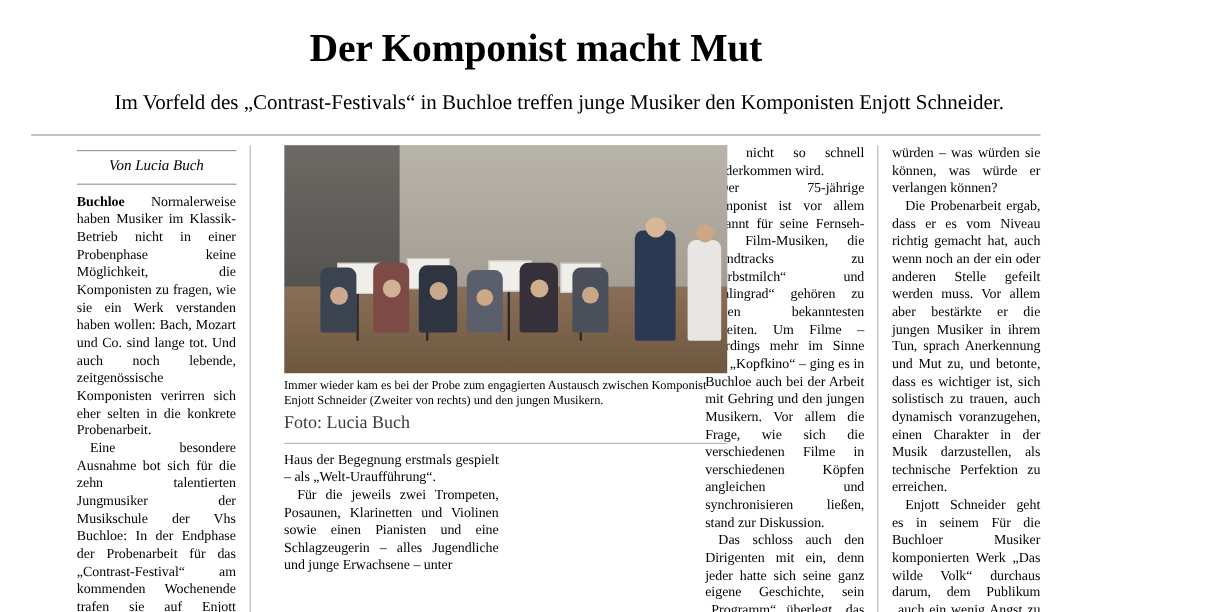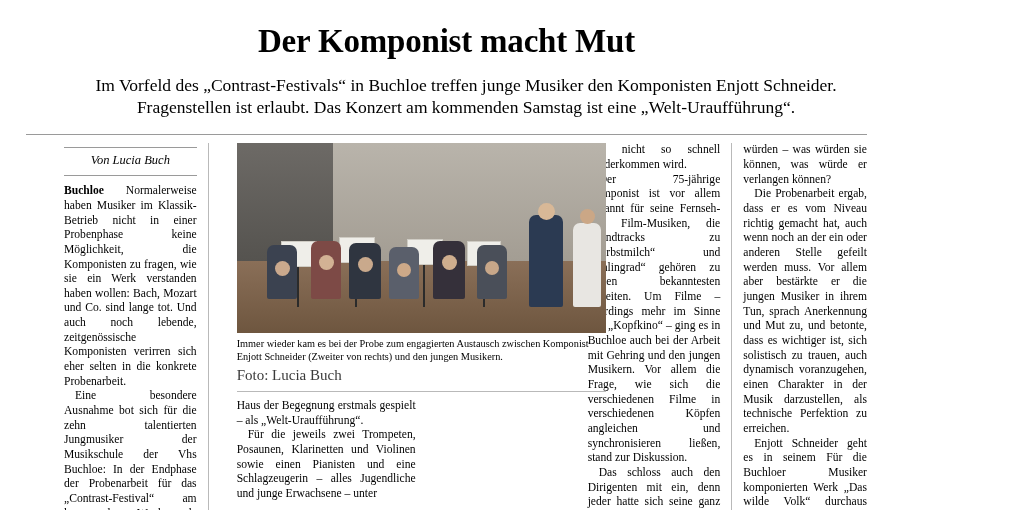--- a/index.html
+++ b/index.html
@@ -172,21 +172,20 @@
 </style>
 </head>
 <body>
 
 <div class="page">
 
   <h1 class="headline">Der Komponist macht Mut</h1>
 
   <div class="subhead">
     <div>Im Vorfeld des „Contrast-Festivals“ in Buchloe treffen junge Musiker den Komponisten Enjott Schneider.</div>
-    <div>Fragenstellen ist erlaubt. Das Konzert am kommenden Samstag ist eine „Welt-Uraufführung“.</div>
   </div>
 
   <hr class="rule">
 
   <div class="columns">
 
     <div class="col">
       <hr class="byline-rule-top">
       <div class="byline">Von Lucia Buch</div>
       <hr class="byline-rule-bot">

